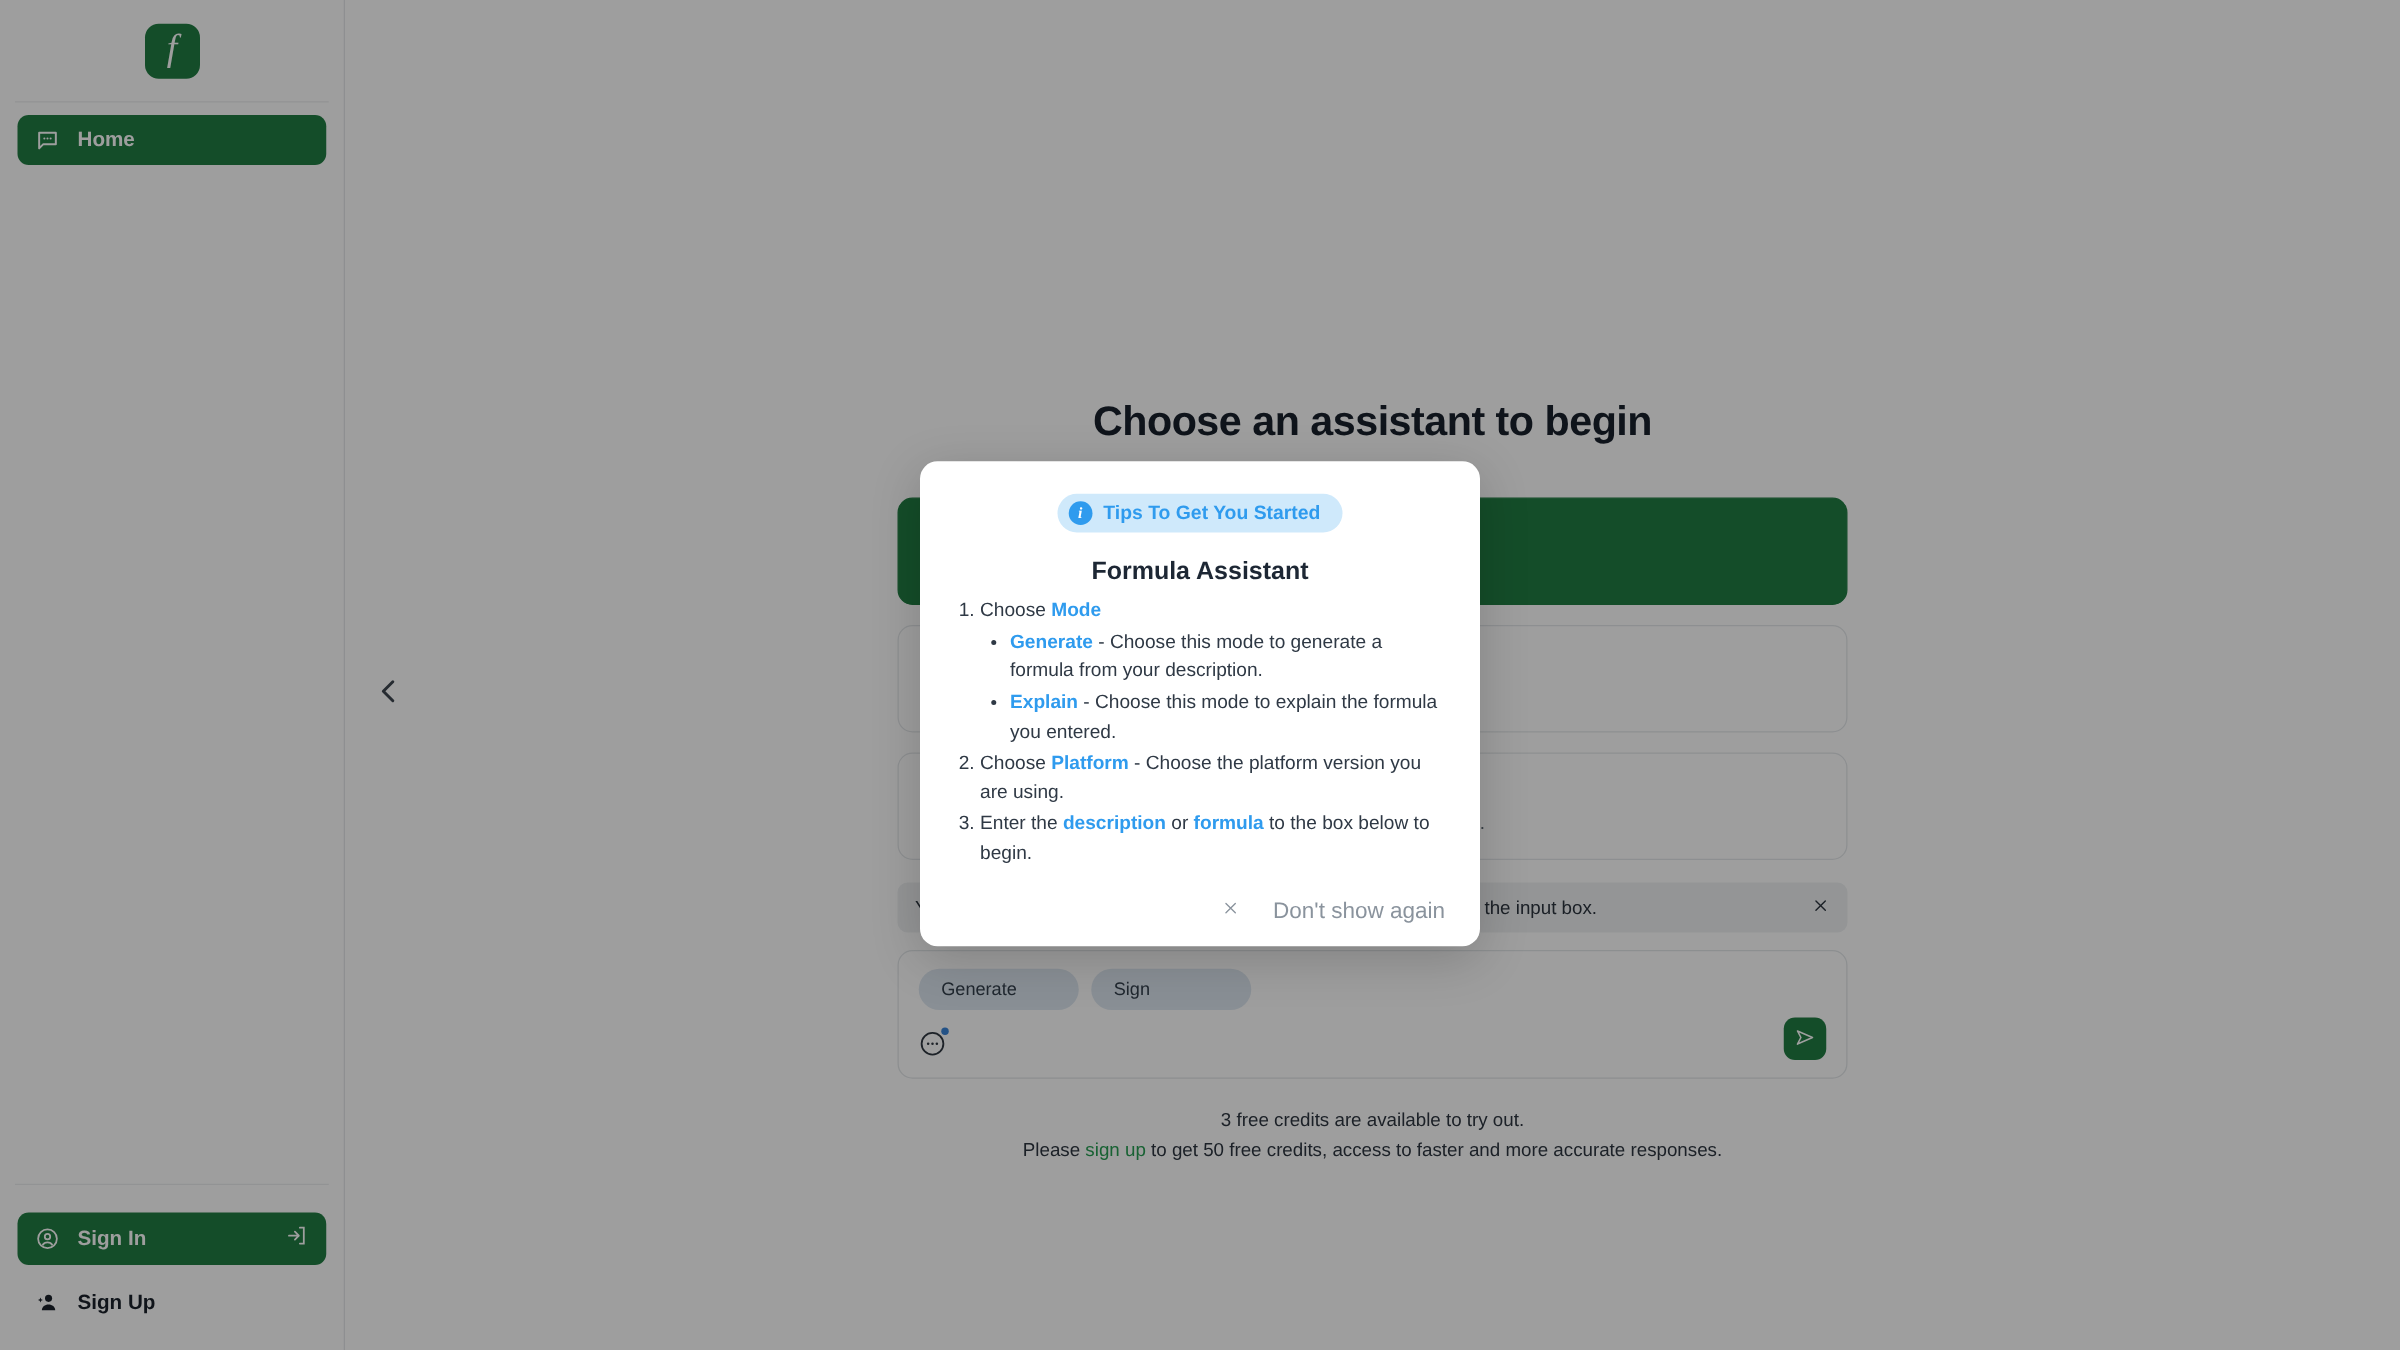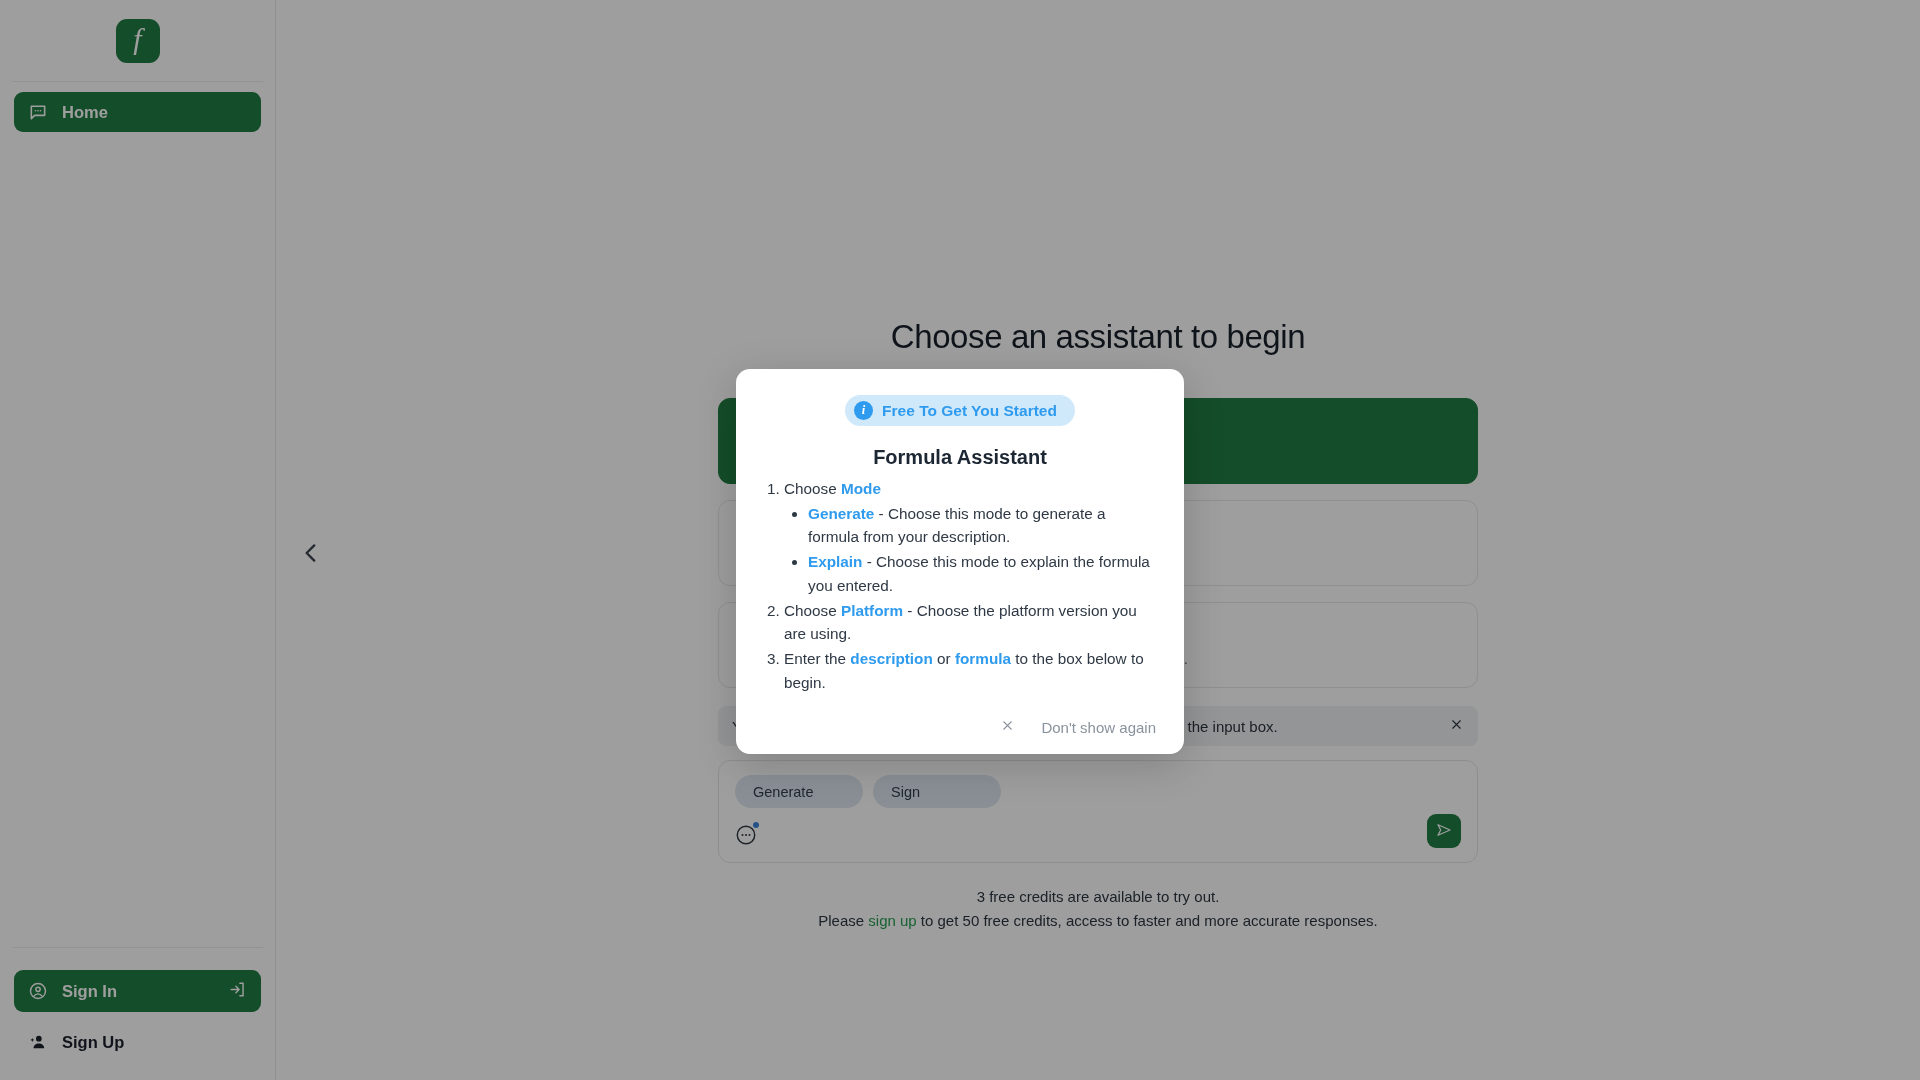--- a/index.html
+++ b/index.html
@@ -122,21 +122,21 @@
     flex: 1 1 auto;
     height: 1080px;
     background: #ffffff;
     display: flex;
     flex-direction: column;
     align-items: center;
   }
   .page-title {
     margin-top: 318px;
     font-size: 33px;
-    font-weight: 400;
+    font-weight: 700;
     color: #17202e;
     letter-spacing: -0.4px;
   }
 
   .carousel {
     margin-top: 42px;
     width: 760px;
     display: flex;
     flex-direction: column;
     gap: 16px;
@@ -296,21 +296,21 @@
   .modal-body ol { list-style: decimal; padding-left: 20px; }
   .modal-body ol > li { margin-bottom: 1px; }
   .modal-body ul { list-style: disc; padding-left: 24px; margin: 1px 0; }
   .modal-body ul > li { margin-bottom: 1px; }
   .hl { color: #2f9bee; font-weight: 700; }
   .modal-footer {
     margin-top: 24px;
     display: flex; align-items: center; justify-content: flex-end;
     gap: 26px;
     color: #8a939d;
-    font-size: 15px;
+    font-size: 18px;
     cursor: pointer;
     text-align: right;
   }
 </style>
 </head>
 <body>
 
 <div id="app">
 
   <div class="dimmed">
@@ -445,21 +445,21 @@
 
     </main>
   </div>
 
   <div class="overlay">
     <div class="modal">
 
       <div class="tips-pill-wrap">
         <div class="tips-pill">
           <span class="info-dot">i</span>
-          <span>Free To Get You Started</span>
+          <span>Tips To Get You Started</span>
         </div>
       </div>
 
       <div class="modal-title">Formula Assistant</div>
 
       <div class="modal-body">
         <ol>
           <li>
             <span>Choose </span><span class="hl">Mode</span>
             <ul>

